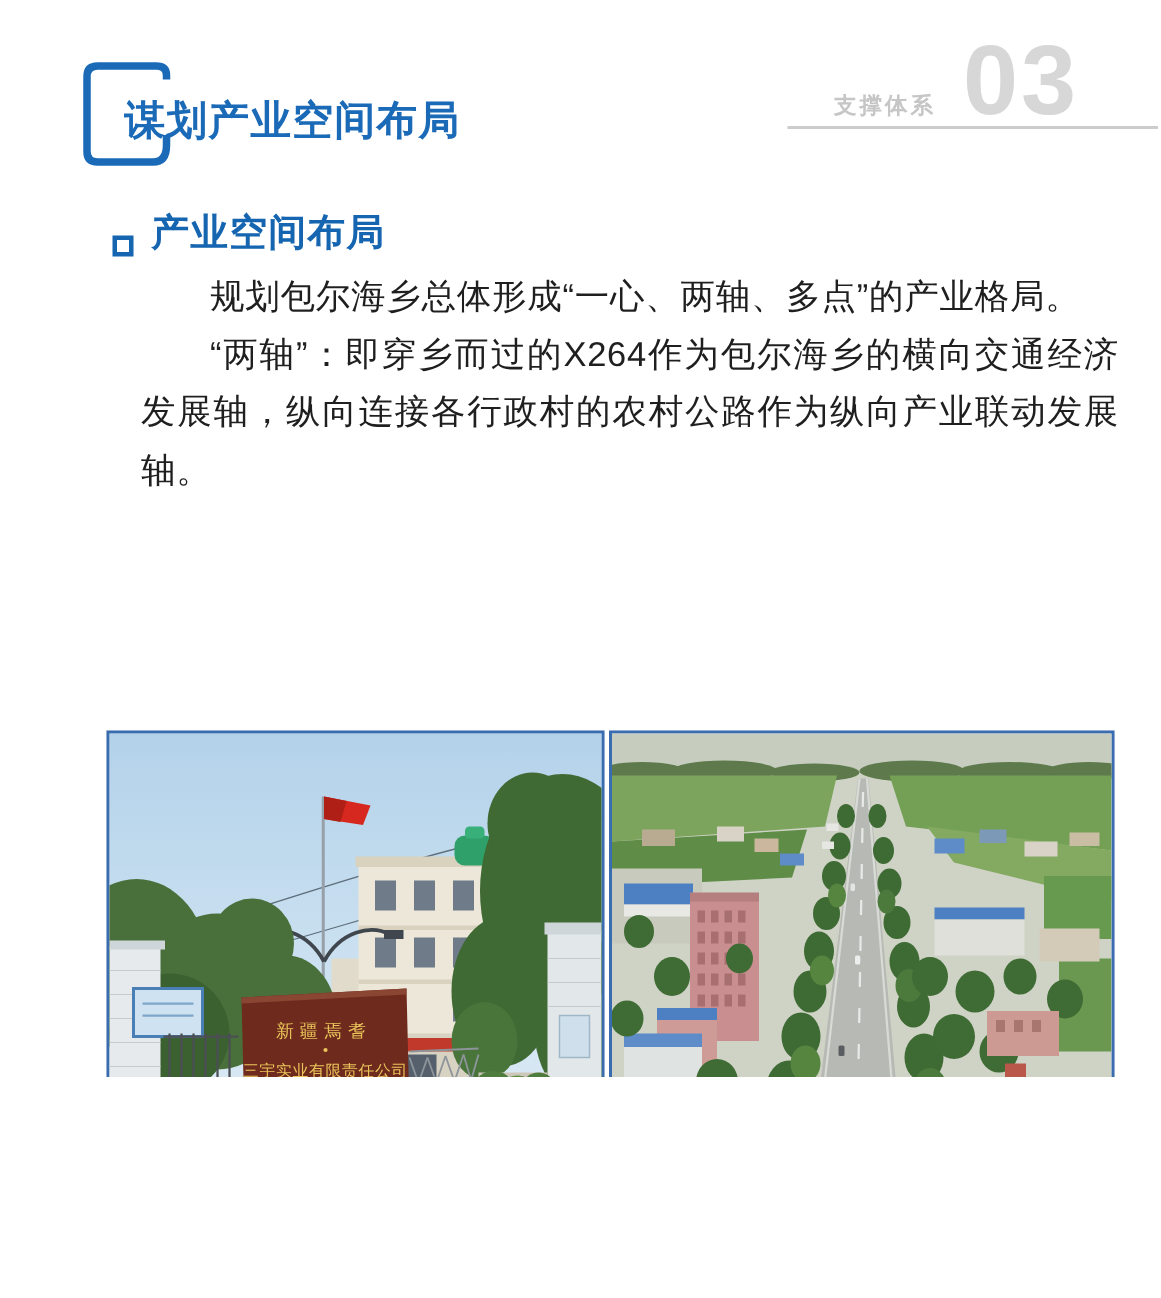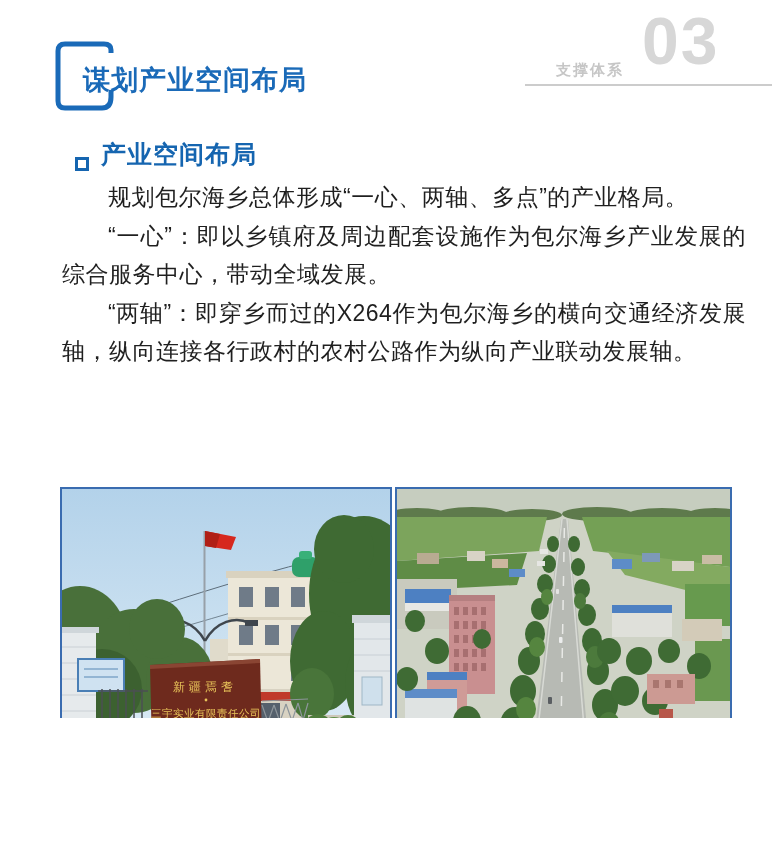--- a/index.html
+++ b/index.html
@@ -12,42 +12,42 @@
   .bracket-svg { position:absolute; left:54px; top:40px; width:64px; height:72px; }
   .page-title {
     position:absolute; left:83px; top:62px;
     font-size:27px; font-weight:700; color:#1a6ab8; letter-spacing:1px; white-space:nowrap;
   }
   .chapter-label {
     position:absolute; left:556px; top:61px;
     font-size:15px; font-weight:700; color:#c6c6c6; letter-spacing:2px; white-space:nowrap;
   }
   .chapter-number {
-    position:absolute; left:642px; top:12px;
+    position:absolute; left:642px; top:24px;
     font-size:66px; line-height:58px; font-weight:700; color:#d7d7d7; letter-spacing:2px;
   }
   .chapter-underline {
     position:absolute; left:525px; top:84px; width:247px; height:2px; background:#cccccc;
   }
   
   .content { position:absolute; left:62px; top:138px; width:684px; }
   .section-head { display:flex; align-items:flex-end; }
   .bullet-square {
     width:14px; height:14px; border:3px solid #1565b0; margin-left:13px; margin-right:12px; flex:0 0 auto;
   }
   .section-heading {
     font-size:25px; font-weight:700; color:#1565b0; letter-spacing:1px; white-space:nowrap;
   }
-  .paragraphs { margin-top:7px; }
+  .paragraphs { margin-top:7px;margin-left:32px; }
   .paragraphs p {
     font-size:23px; line-height:38.5px; color:#1f1f1f;
     text-align:justify; text-indent:2em; letter-spacing:0.5px;
   }
   
-  .photo-row { position:absolute; left:60px; top:487px; width:683px; display:flex; gap:3px; }
+  .photo-row { position:absolute; left:60px; top:487px; width:683px; display:flex; gap:3px;justify-content:flex-end; }
   .photo { border:2px solid #3a6cb0; background:#dfe8ef; line-height:0; }
   .photo svg { display:block; }
   
   .page-number { position:absolute; right:24px; top:838px; font-size:15px; color:#9aa0a6; }
 </style>
 </head>
 <body>
 
 <div class="page">
 
@@ -59,21 +59,20 @@
   <div class="chapter-number">03</div>
   <div class="chapter-underline"></div>
 
   <div class="content">
     <div class="section-head">
       <span class="bullet-square"></span>
       <span class="section-heading">产业空间布局</span>
     </div>
     <div class="paragraphs">
       <p>规划包尔海乡总体形成“一心、两轴、多点”的产业格局。</p>
-      <p>“一心”：即以乡镇府及周边配套设施作为包尔海乡产业发展的综合服务中心，带动全域发展。</p>
       <p>“两轴”：即穿乡而过的X264作为包尔海乡的横向交通经济发展轴，纵向连接各行政村的农村公路作为纵向产业联动发展轴。</p>
     </div>
   </div>
 
   <div class="photo-row">
 
     <figure class="photo">
       <svg width="328" height="361" viewBox="0 0 328 361">
         <defs>
           <linearGradient id="skyG" x1="0" y1="0" x2="0" y2="1">

